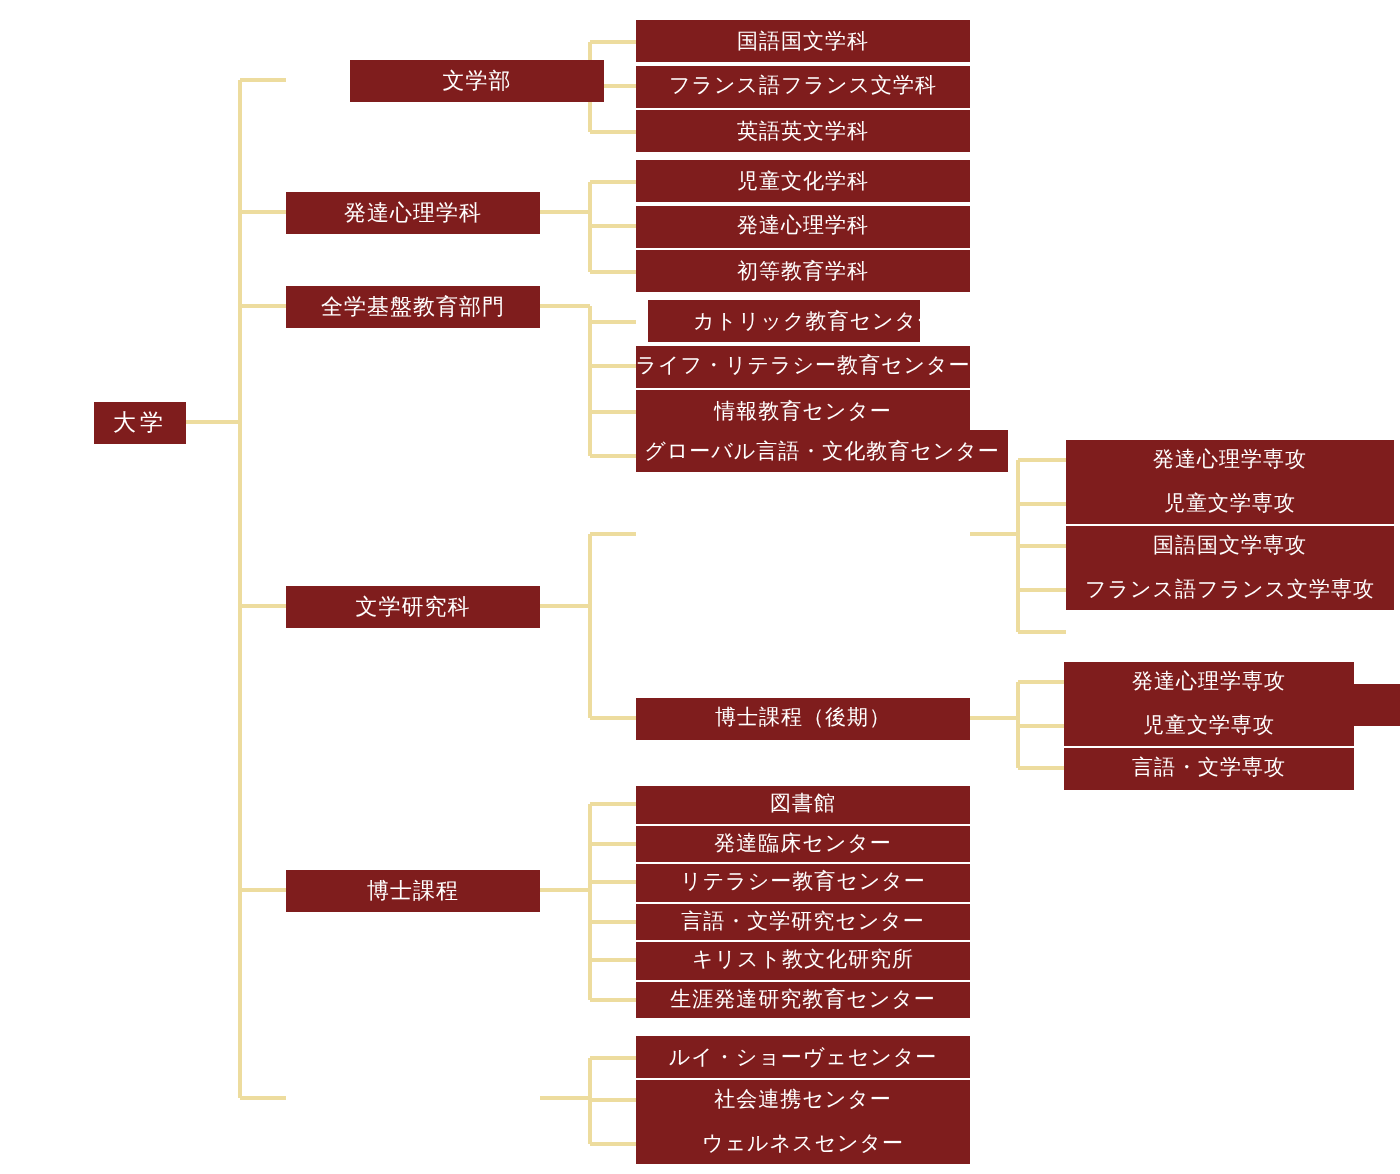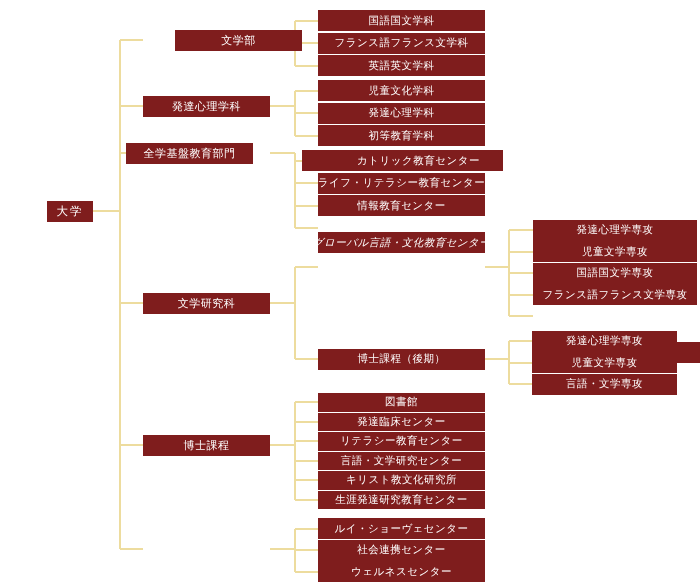--- a/index.html
+++ b/index.html
@@ -41,31 +41,31 @@
     <div class="node lv2" style="left: 143px; top: 95.5px; width: 127px; height: 21px;">発達心理学科</div>
     <div class="cline" style="left: 270px; top: 105px; width: 25px; height: 2px;"></div>
     <div class="cline" style="left: 294px; top: 90.5px; width: 2px; height: 45px;"></div>
     <div class="cline" style="left: 295px; top: 89.5px; width: 23px; height: 2px;"></div>
     <div class="node" style="left: 318px; top: 80px; width: 167px; height: 21px;">児童文化学科</div>
     <div class="cline" style="left: 295px; top: 112px; width: 23px; height: 2px;"></div>
     <div class="node" style="left: 318px; top: 102.5px; width: 167px; height: 21px;">発達心理学科</div>
     <div class="cline" style="left: 295px; top: 134.5px; width: 23px; height: 2px;"></div>
     <div class="node" style="left: 318px; top: 125px; width: 167px; height: 21px;">初等教育学科</div>
     <div class="cline" style="left: 120px; top: 152px; width: 23px; height: 2px;"></div>
-    <div class="node lv2" style="left: 126px; top: 142.5px; width: 127px; height: 21px;">全学基盤教育部門</div>
+    <div class="node lv2" style="left: 143px; top: 142.5px; width: 127px; height: 21px;">全学基盤教育部門</div>
     <div class="cline" style="left: 270px; top: 152px; width: 25px; height: 2px;"></div>
     <div class="cline" style="left: 294px; top: 153px; width: 2px; height: 75px;"></div>
     <div class="cline" style="left: 295px; top: 159.5px; width: 23px; height: 2px;"></div>
-    <div class="node" style="left: 302px; top: 150px; width: 201px; height: 21px; padding-left: 32px;">カトリック教育センター</div>
+    <div class="node" style="left: 324px; top: 150px; width: 136px; height: 21px; padding-left: 32px;">カトリック教育センター</div>
     <div class="cline" style="left: 295px; top: 182px; width: 23px; height: 2px;"></div>
     <div class="node" style="left: 318px; top: 172.5px; width: 167px; height: 21px;">ライフ・リテラシー教育センター</div>
     <div class="cline" style="left: 295px; top: 204.5px; width: 23px; height: 2px;"></div>
     <div class="node" style="left: 318px; top: 195px; width: 167px; height: 21px;">情報教育センター</div>
     <div class="cline" style="left: 295px; top: 227px; width: 23px; height: 2px;"></div>
-    <div class="node" style="left: 318px; top: 232px; width: 167px; height: 21px; font-style: italic;">グローバル言語・文化教育センター</div>
+    <div class="node" style="left: 318px; top: 215px; width: 186px; height: 21px;">グローバル言語・文化教育センター</div>
     <div class="cline" style="left: 120px; top: 302px; width: 23px; height: 2px;"></div>
     <div class="node lv2" style="left: 143px; top: 292.5px; width: 127px; height: 21px;">文学研究科</div>
     <div class="cline" style="left: 485px; top: 265.5px; width: 24px; height: 2px;"></div>
     <div class="cline" style="left: 508px; top: 230px; width: 2px; height: 86px;"></div>
     <div class="cline" style="left: 509px; top: 229px; width: 24px; height: 2px;"></div>
     <div class="node" style="left: 533px; top: 219.5px; width: 164px; height: 21px;">発達心理学専攻</div>
     <div class="cline" style="left: 509px; top: 250.5px; width: 24px; height: 2px;"></div>
     <div class="node" style="left: 533px; top: 241px; width: 164px; height: 21px;">児童文学専攻</div>
     <div class="cline" style="left: 509px; top: 272px; width: 24px; height: 2px;"></div>
     <div class="node" style="left: 533px; top: 262.5px; width: 164px; height: 21px;">国語国文学専攻</div>

